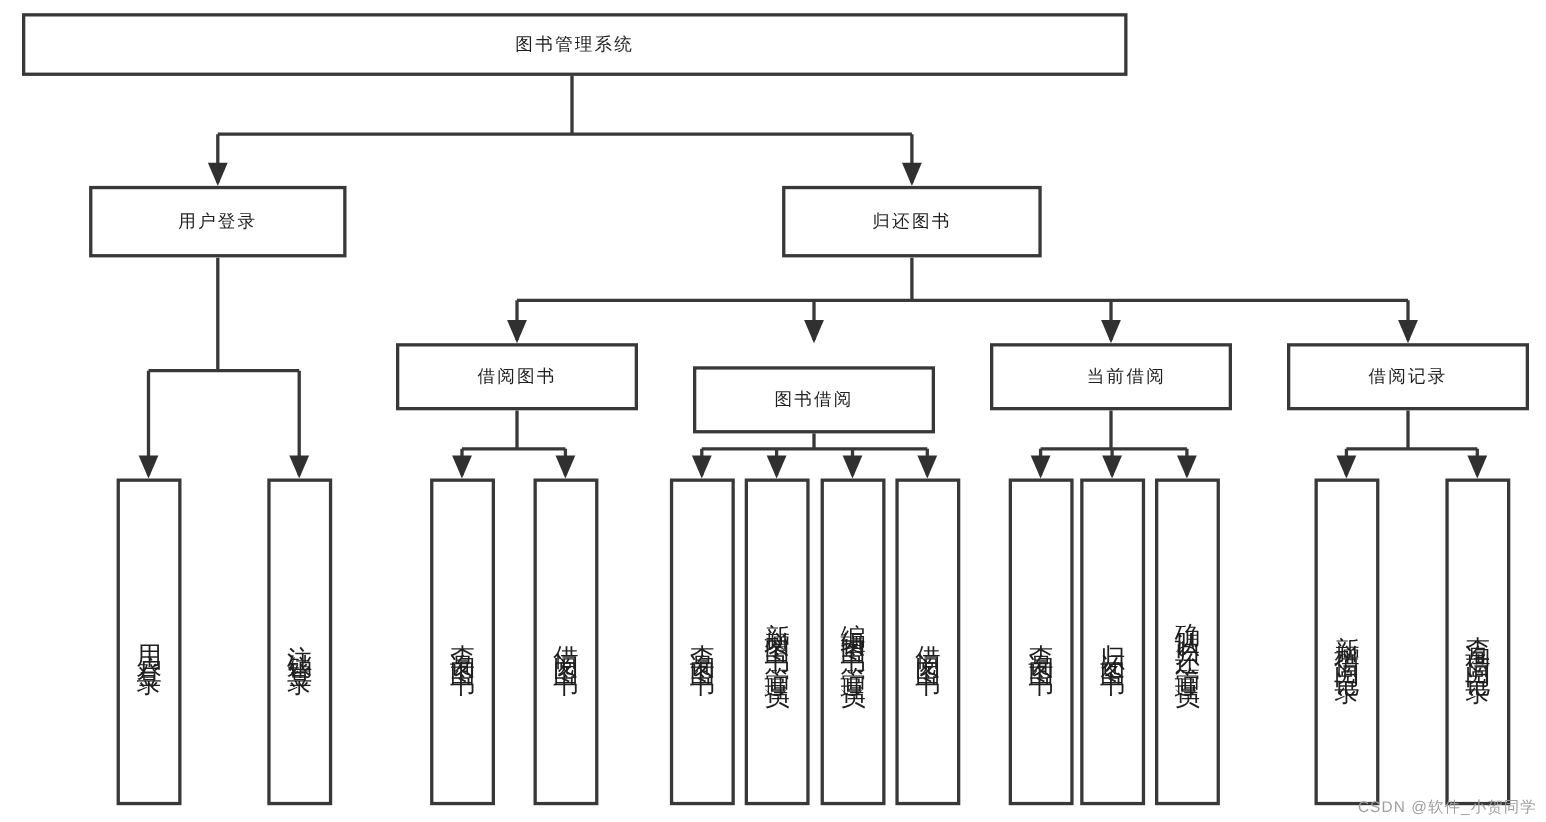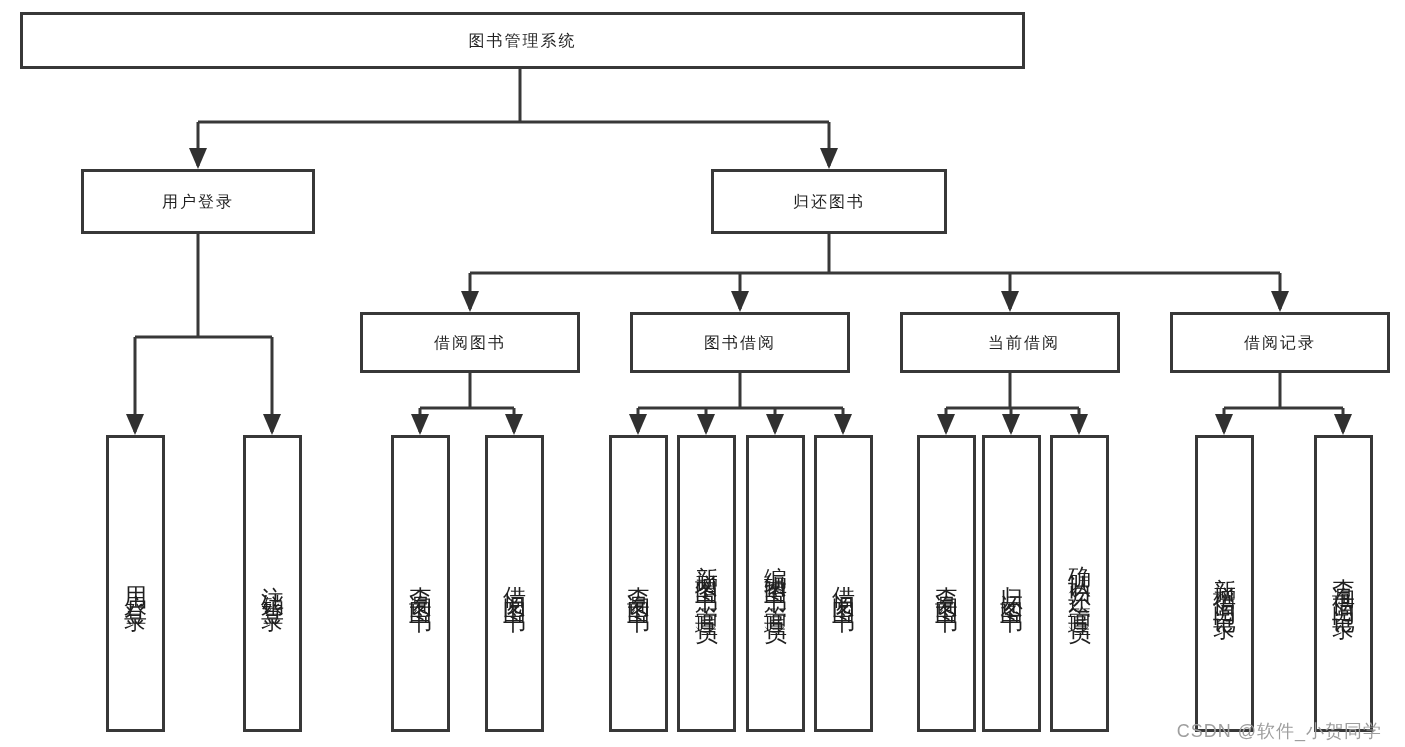--- a/index.html
+++ b/index.html
@@ -44,44 +44,44 @@
   .hlabel {
     font-size: 16px;
     letter-spacing: 2px;
     white-space: nowrap;
     line-height: 1;
   }
   .root-box   { left: 20px;  top: 12px;  width: 1005px; height: 57px; }
   .l2a        { left: 81px;  top: 169px; width: 234px;  height: 65px; }
   .l2b        { left: 711px; top: 169px; width: 236px;  height: 65px; }
   .l3         { top: 312px;  width: 220px; height: 61px; }
-  .g0 { left: 360px; }  .g1 { left: 630px; }  .g2 { left: 900px; padding-left: 28px; }  .g3 { left: 1170px; }
+  .g0 { left: 360px; }  .g1 { left: 630px; margin-top: 21px; }  .g2 { left: 900px; padding-left: 28px; }  .g3 { left: 1170px; }
   .leaf {
     top: 435px;
     width: 59px;
     height: 297px;
   }
   .vtext {
     writing-mode: vertical-rl;
     font-size: 23px;
     letter-spacing: 8px;
     line-height: 1;
     white-space: nowrap;
   }
   .lf0  { left: 106px; }  .lf1  { left: 243px; }
   .lf2  { left: 391px; }  .lf3  { left: 485px; }
   .lf4  { left: 609px; }  .lf5  { left: 677px; }
   .lf6  { left: 746px; }  .lf7  { left: 814px; }
   .lf8  { left: 917px; }  .lf9  { left: 982px; }  .lf10 { left: 1050px; }
   .lf11 { left: 1195px; } .lf12 { left: 1314px; }
   .watermark {
     position: absolute;
-    right: 23px;
+    right: 8px;
     bottom: 4px;
-    font-size: 18px;
+    font-size: 14px;
     color: #9e9e9e;
     letter-spacing: 1px;
     white-space: nowrap;
   }
 </style>
 </head>
 <body>
 
 <div class="canvas">
 

